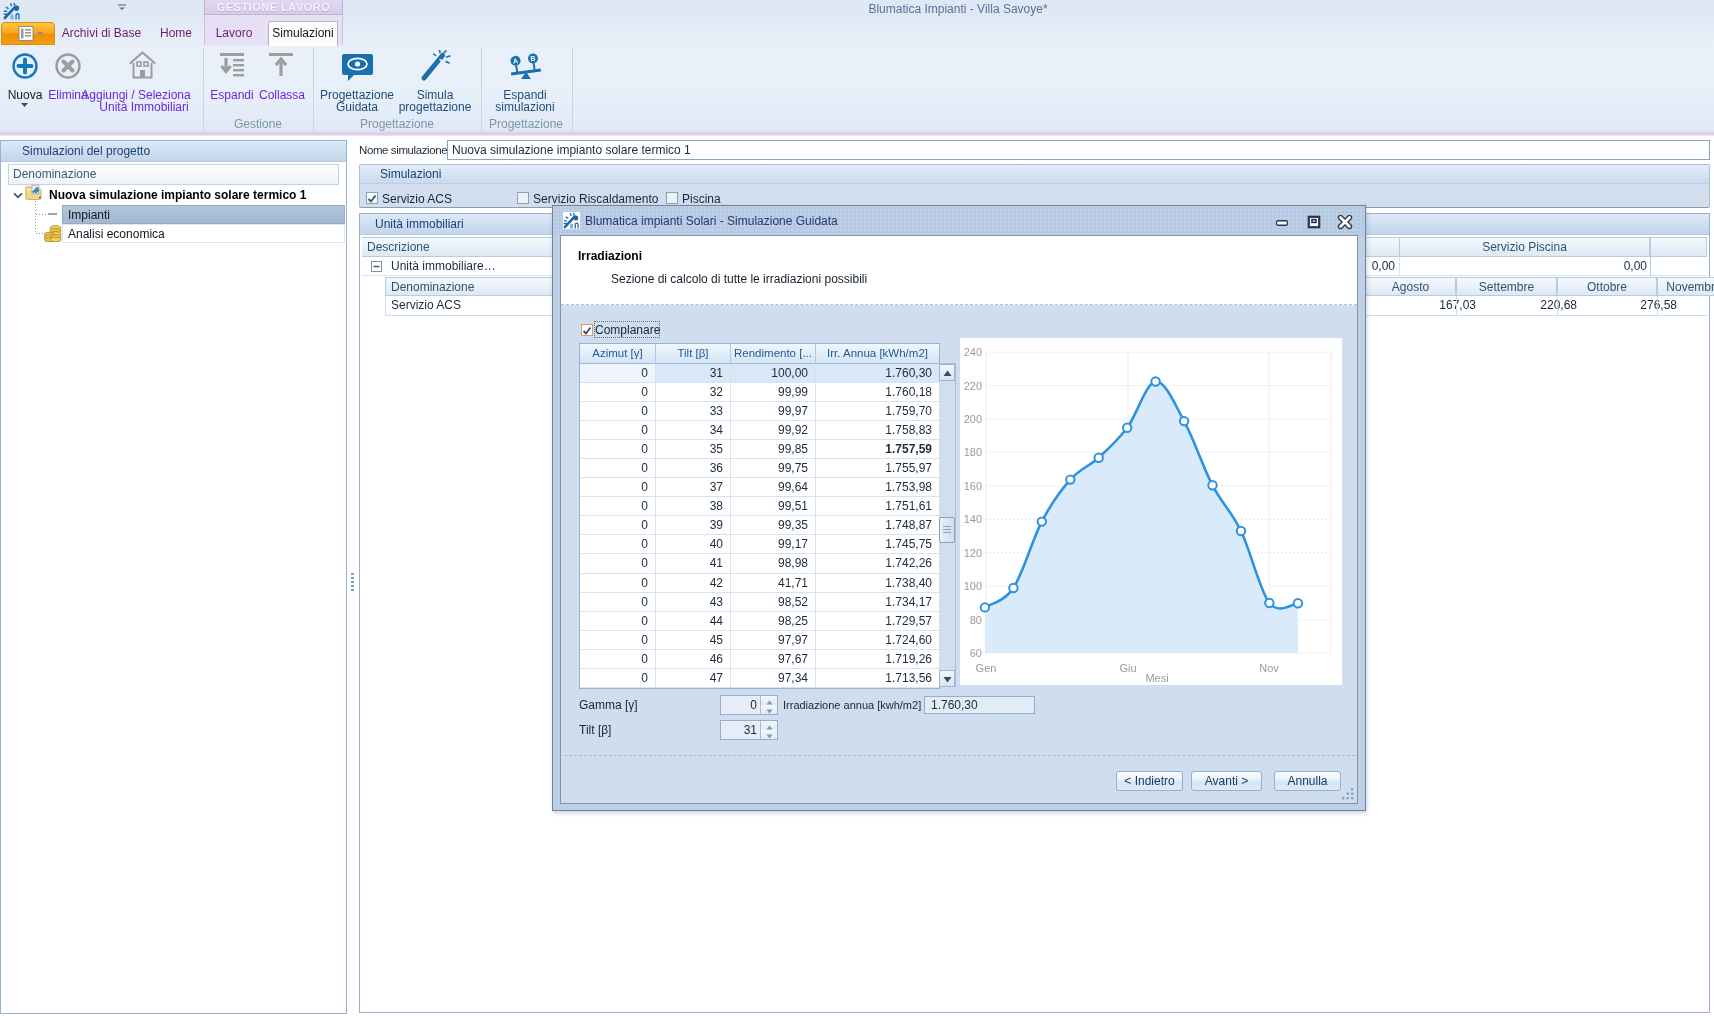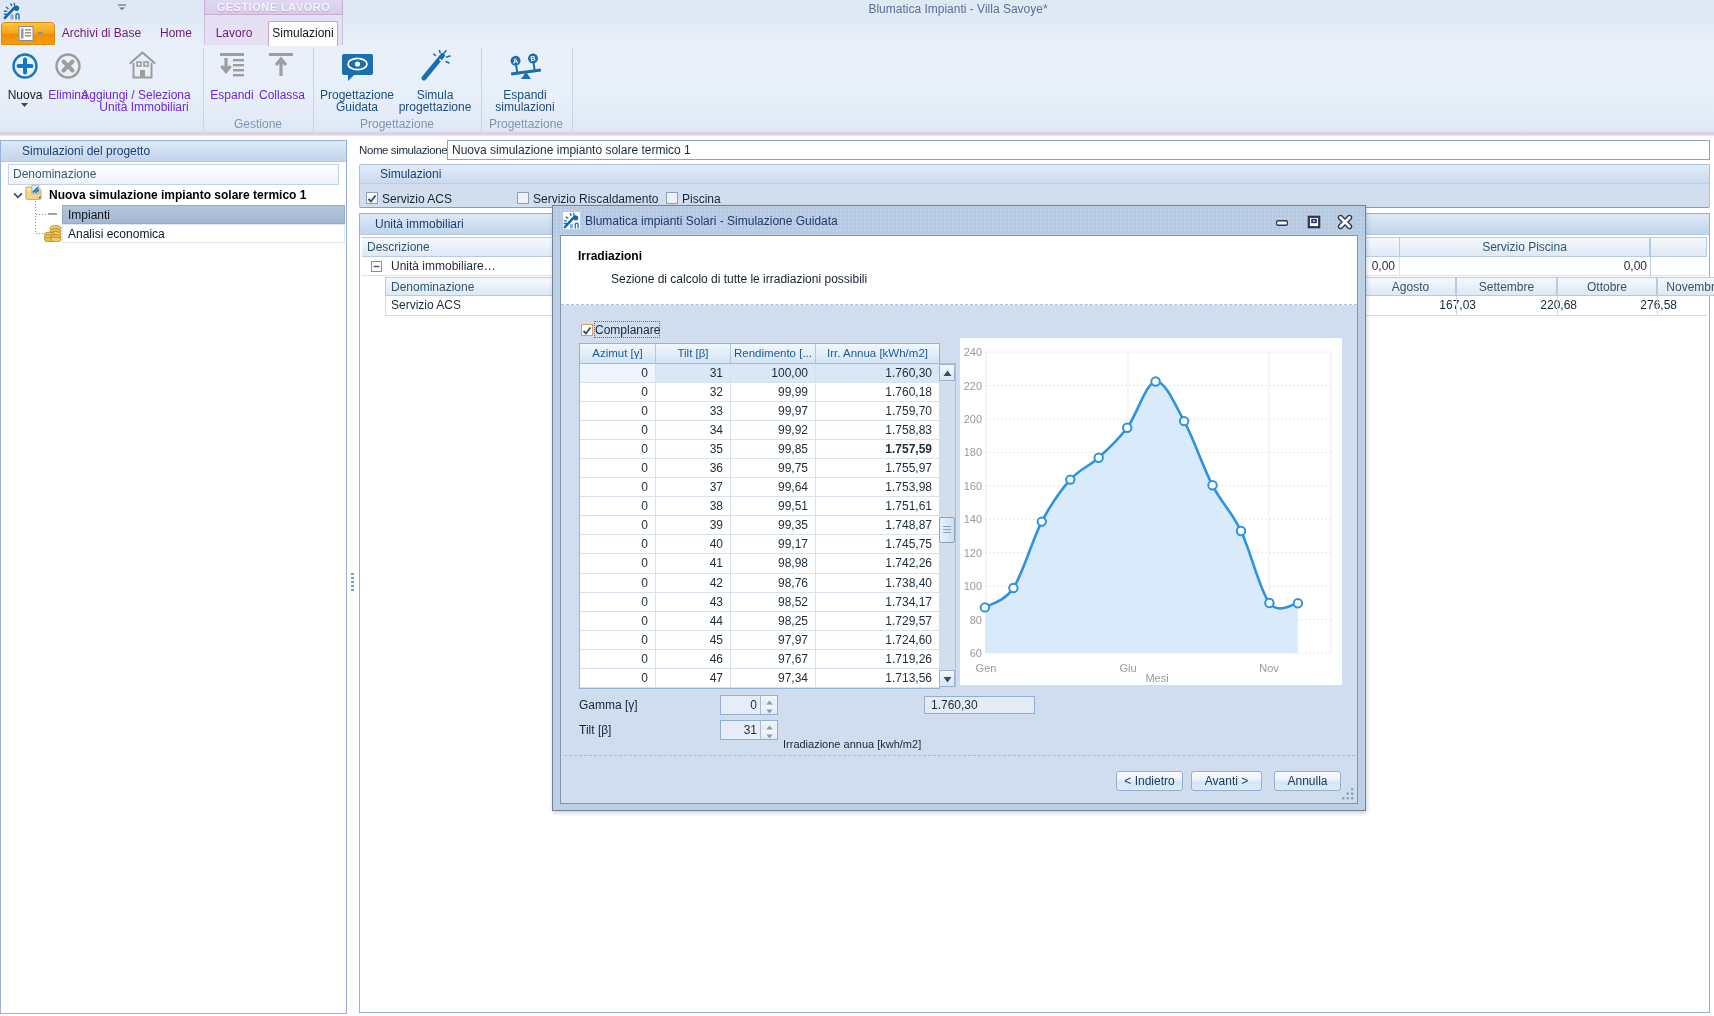--- a/index.html
+++ b/index.html
@@ -328,21 +328,21 @@
 <div class="irow" style=""><span class="icell" style="width:76px;">0</span><span class="icell" style="width:75px;">32</span><span class="icell" style="width:85px;">99,99</span><span class="icell" style="width:123px;border-right:none;">1.760,18</span></div>
 <div class="irow" style=""><span class="icell" style="width:76px;">0</span><span class="icell" style="width:75px;">33</span><span class="icell" style="width:85px;">99,97</span><span class="icell" style="width:123px;border-right:none;">1.759,70</span></div>
 <div class="irow" style=""><span class="icell" style="width:76px;">0</span><span class="icell" style="width:75px;">34</span><span class="icell" style="width:85px;">99,92</span><span class="icell" style="width:123px;border-right:none;">1.758,83</span></div>
 <div class="irow" style=""><span class="icell" style="width:76px;">0</span><span class="icell" style="width:75px;">35</span><span class="icell" style="width:85px;">99,85</span><span class="icell" style="width:123px;border-right:none;font-weight:bold;">1.757,59</span></div>
 <div class="irow" style=""><span class="icell" style="width:76px;">0</span><span class="icell" style="width:75px;">36</span><span class="icell" style="width:85px;">99,75</span><span class="icell" style="width:123px;border-right:none;">1.755,97</span></div>
 <div class="irow" style=""><span class="icell" style="width:76px;">0</span><span class="icell" style="width:75px;">37</span><span class="icell" style="width:85px;">99,64</span><span class="icell" style="width:123px;border-right:none;">1.753,98</span></div>
 <div class="irow" style=""><span class="icell" style="width:76px;">0</span><span class="icell" style="width:75px;">38</span><span class="icell" style="width:85px;">99,51</span><span class="icell" style="width:123px;border-right:none;">1.751,61</span></div>
 <div class="irow" style=""><span class="icell" style="width:76px;">0</span><span class="icell" style="width:75px;">39</span><span class="icell" style="width:85px;">99,35</span><span class="icell" style="width:123px;border-right:none;">1.748,87</span></div>
 <div class="irow" style=""><span class="icell" style="width:76px;">0</span><span class="icell" style="width:75px;">40</span><span class="icell" style="width:85px;">99,17</span><span class="icell" style="width:123px;border-right:none;">1.745,75</span></div>
 <div class="irow" style=""><span class="icell" style="width:76px;">0</span><span class="icell" style="width:75px;">41</span><span class="icell" style="width:85px;">98,98</span><span class="icell" style="width:123px;border-right:none;">1.742,26</span></div>
-<div class="irow" style=""><span class="icell" style="width:76px;">0</span><span class="icell" style="width:75px;">42</span><span class="icell" style="width:85px;">98,76</span><span class="icell" style="width:123px;border-right:none;">1.738,40</span></div>
+<div class="irow" style=""><span class="icell" style="width:76px;">0</span><span class="icell" style="width:75px;">42</span><span class="icell" style="width:85px;">41,71</span><span class="icell" style="width:123px;border-right:none;">1.738,40</span></div>
 <div class="irow" style=""><span class="icell" style="width:76px;">0</span><span class="icell" style="width:75px;">43</span><span class="icell" style="width:85px;">98,52</span><span class="icell" style="width:123px;border-right:none;">1.734,17</span></div>
 <div class="irow" style=""><span class="icell" style="width:76px;">0</span><span class="icell" style="width:75px;">44</span><span class="icell" style="width:85px;">98,25</span><span class="icell" style="width:123px;border-right:none;">1.729,57</span></div>
 <div class="irow" style=""><span class="icell" style="width:76px;">0</span><span class="icell" style="width:75px;">45</span><span class="icell" style="width:85px;">97,97</span><span class="icell" style="width:123px;border-right:none;">1.724,60</span></div>
 <div class="irow" style=""><span class="icell" style="width:76px;">0</span><span class="icell" style="width:75px;">46</span><span class="icell" style="width:85px;">97,67</span><span class="icell" style="width:123px;border-right:none;">1.719,26</span></div>
 <div class="irow" style=""><span class="icell" style="width:76px;">0</span><span class="icell" style="width:75px;">47</span><span class="icell" style="width:85px;">97,34</span><span class="icell" style="width:123px;border-right:none;">1.713,56</span></div>
 </div>
 </div>
 
 <div class="abs" style="left:378px;top:127px;width:17px;height:324px;background:#d2deec;border:1px solid #aabfd8;border-left:none;">
  <div class="abs" style="left:0;top:0;width:16px;height:17px;background:linear-gradient(#f2f7fc,#d8e5f3);border:1px solid #9db4d0;">
@@ -418,21 +418,21 @@
 <div class="abs" style="left:18px;top:462px;color:#13283d;">Gamma [γ]</div>
 <div class="spin" style="left:159px;top:459px;width:58px;">
  <div style="position:absolute;right:20px;top:2px;">0</div>
  <div class="abs" style="right:0;top:0;width:17px;height:9px;background:linear-gradient(#f2f7fc,#e0e9f4);border-left:1px solid #a9bdd6;"><svg width="17" height="9" viewBox="0 0 17 9">
               <path d="M8.5,2.5 L11.5,6.5 L5.5,6.5 Z" fill="#8b97a6"></path>
             </svg></div>
  <div class="abs" style="right:0;bottom:0;width:17px;height:9px;background:linear-gradient(#f2f7fc,#e0e9f4);border-left:1px solid #a9bdd6;"><svg width="17" height="9" viewBox="0 0 17 9">
               <path d="M8.5,6.5 L11.5,2.5 L5.5,2.5 Z" fill="#8b97a6"></path>
             </svg></div>
 </div>
-<div class="abs" style="left:222px;top:463px;color:#13283d;font-size:11px;margin-top:39px;">Irradiazione annua [kwh/m2]</div>
+<div class="abs" style="left:222px;top:463px;color:#13283d;font-size:11px;">Irradiazione annua [kwh/m2]</div>
 <div class="spin" style="left:363px;top:460px;width:111px;height:18px;background:#e3ebf5;">
           <div style="position:absolute;left:6px;top:1px;">1.760,30</div>
         </div>
 <div class="abs" style="left:18px;top:487px;color:#13283d;">Tilt [β]</div>
 <div class="spin" style="left:159px;top:484px;width:58px;">
  <div style="position:absolute;right:20px;top:2px;">31</div>
  <div class="abs" style="right:0;top:0;width:17px;height:9px;background:linear-gradient(#f2f7fc,#e0e9f4);border-left:1px solid #a9bdd6;"><svg width="17" height="9" viewBox="0 0 17 9">
               <path d="M8.5,2.5 L11.5,6.5 L5.5,6.5 Z" fill="#8b97a6"></path>
             </svg></div>
  <div class="abs" style="right:0;bottom:0;width:17px;height:9px;background:linear-gradient(#f2f7fc,#e0e9f4);border-left:1px solid #a9bdd6;"><svg width="17" height="9" viewBox="0 0 17 9">

